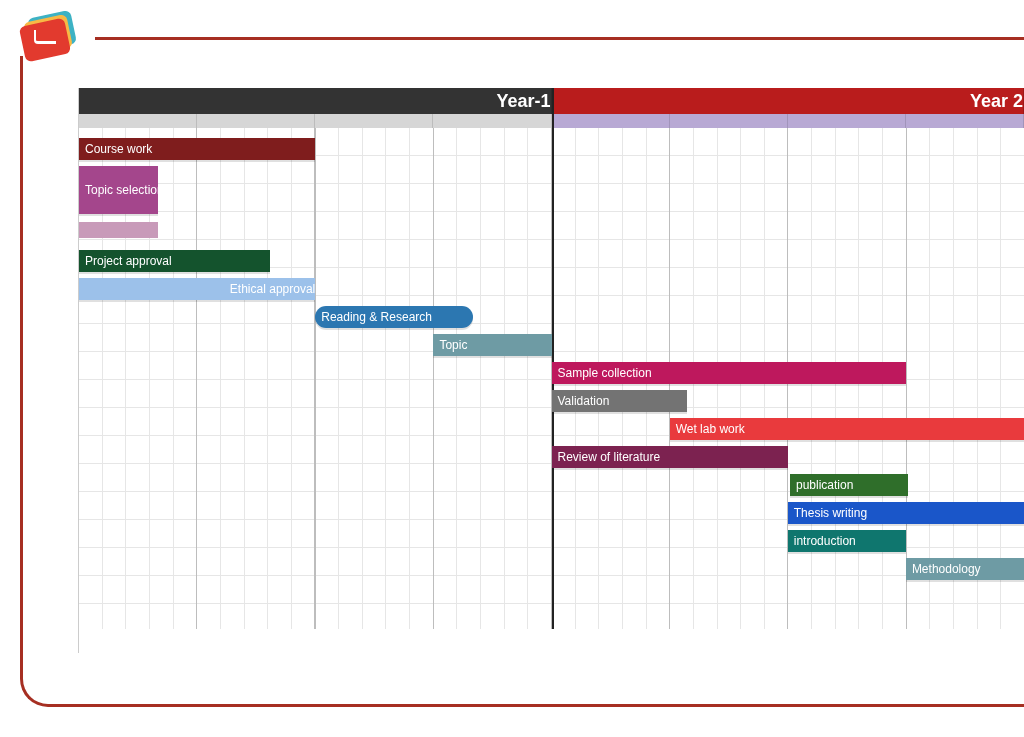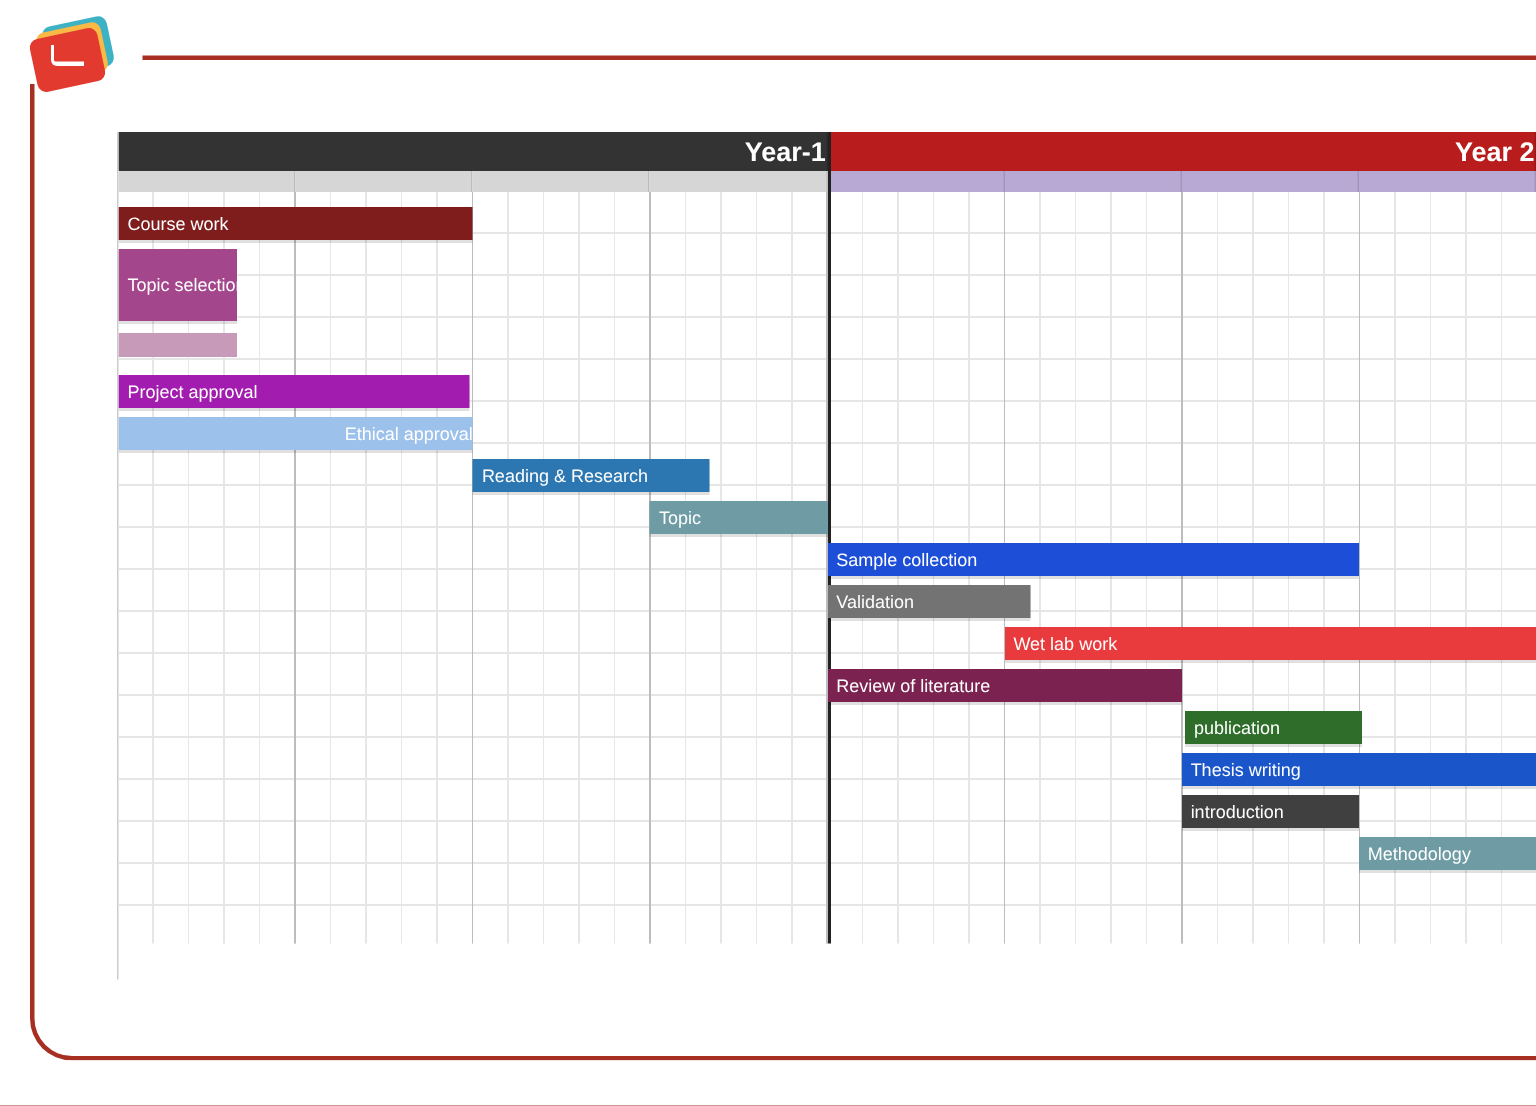--- a/index.html
+++ b/index.html
@@ -156,27 +156,27 @@
         <div style="background: rgb(184, 169, 212);"></div>
         <div style="background: rgb(184, 169, 212);"></div>
         <div style="background: rgb(184, 169, 212);"></div>
       </div>
     <div class="grid" id="grid">
       <div class="grid-bg"></div>
     <div class="year-divider" style="left: 472.5px;"></div>
         <div class="bar" style="left: 0px; width: 236.25px; top: 10px; background: #7f1d1d;">Course work</div>
         <div class="bar" style="left: 0px; width: 78.75px; top: 38px; height: 48px; line-height: 48px; background: rgb(164, 70, 140);">Topic selection</div>
         <div class="bar short" style="left: 0px; width: 78.75px; top: 94px; background: rgb(200, 154, 185);"></div>
-        <div class="bar" style="left: 0px; width: 234px; top: 122px; background: #a21caf;">Project approval</div>
+        <div class="bar" style="left: 0px; width: 191px; top: 122px; background: #14532d;">Project approval</div>
         <div class="bar" style="left: 0px; width: 236.25px; top: 150px; background: rgb(156, 193, 234); text-align: right;">Ethical approval</div>
-        <div class="bar" style="left: 236.25px; width: 157.5px; top: 178px; background: rgb(44, 119, 177);">Reading &amp; Research</div>
+        <div class="bar" style="left: 236.25px; width: 157.5px; top: 178px; background: rgb(44, 119, 177); border-radius: 11px;">Reading &amp; Research</div>
         <div class="bar" style="left: 354.375px; width: 118.125px; top: 206px; background: rgb(110, 155, 164);">Topic</div>
-        <div class="bar" style="left: 472.5px; width: 354.375px; top: 234px; background: #1d4ed8;">Sample collection</div>
+        <div class="bar" style="left: 472.5px; width: 354.375px; top: 234px; background: #be185d;">Sample collection</div>
         <div class="bar" style="left: 472.5px; width: 135px; top: 262px; background: #737373;">Validation</div>
         <div class="bar" style="left: 590.625px; width: 394.375px; top: 290px; background: rgb(233, 58, 61);">Wet lab work</div>
         <div class="bar" style="left: 472.5px; width: 236.25px; top: 318px; background: rgb(124, 34, 80);">Review of literature</div>
         <div class="bar" style="left: 711px; width: 118.125px; top: 346px; background: rgb(47, 110, 42);">publication</div>
         <div class="bar" style="left: 708.75px; width: 276.25px; top: 374px; background: rgb(26, 86, 201);">Thesis writing</div>
-        <div class="bar" style="left: 708.75px; width: 118.125px; top: 402px; background: #404040;">introduction</div>
+        <div class="bar" style="left: 708.75px; width: 118.125px; top: 402px; background: #0f766e;">introduction</div>
         <div class="bar" style="left: 826.875px; width: 158.125px; top: 430px; background: rgb(110, 155, 164);">Methodology</div>
       </div>
   </div>
 </div>
 
 </body></html>

